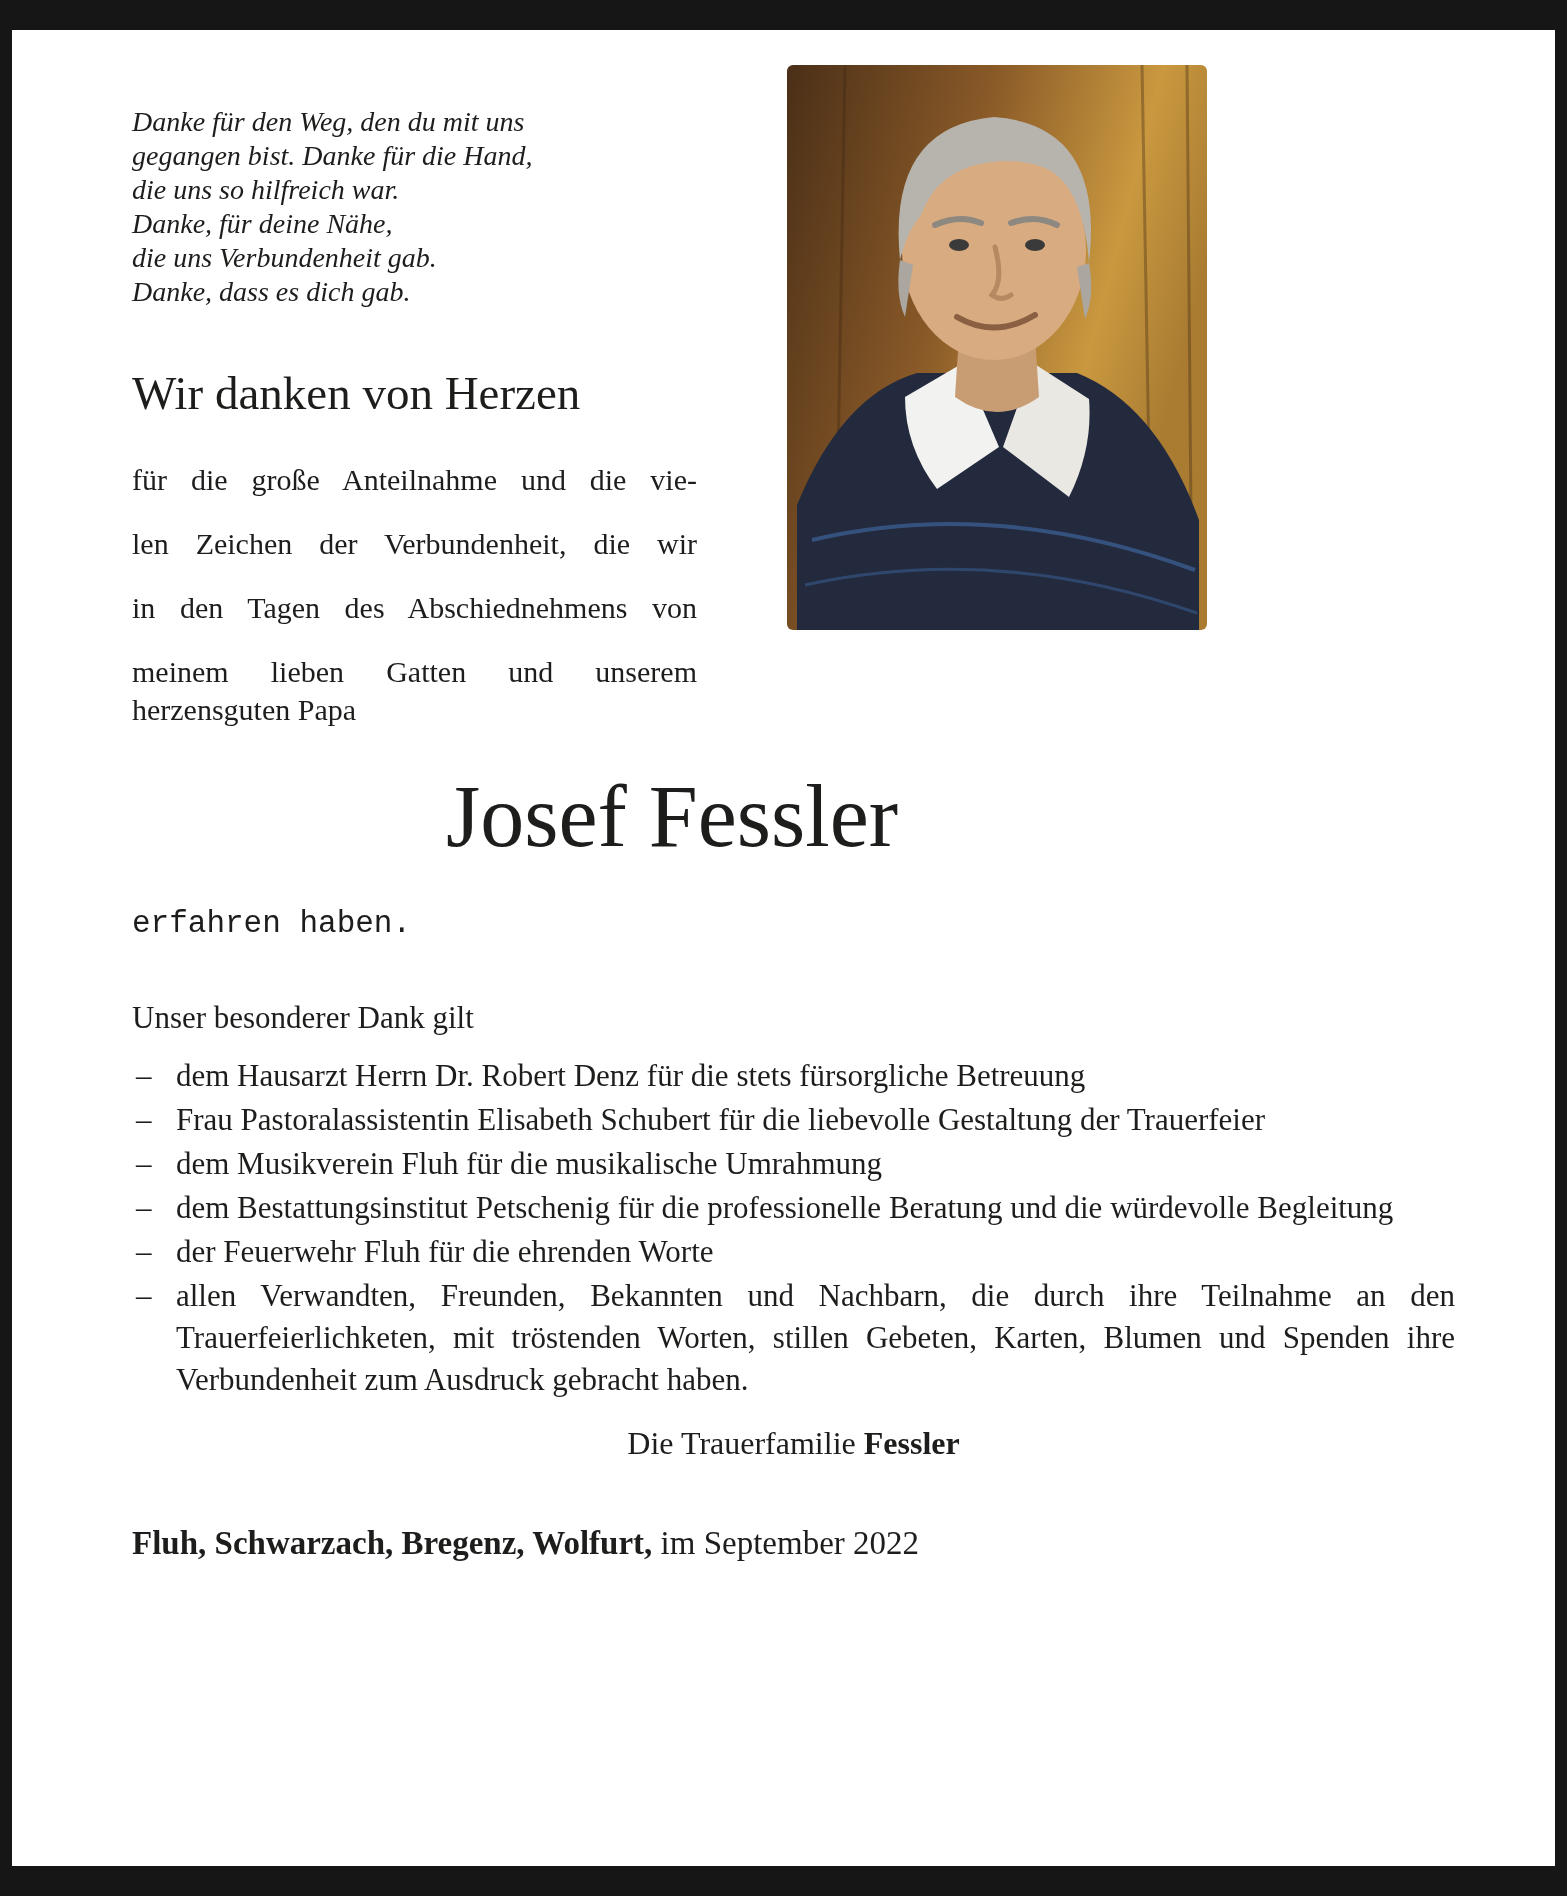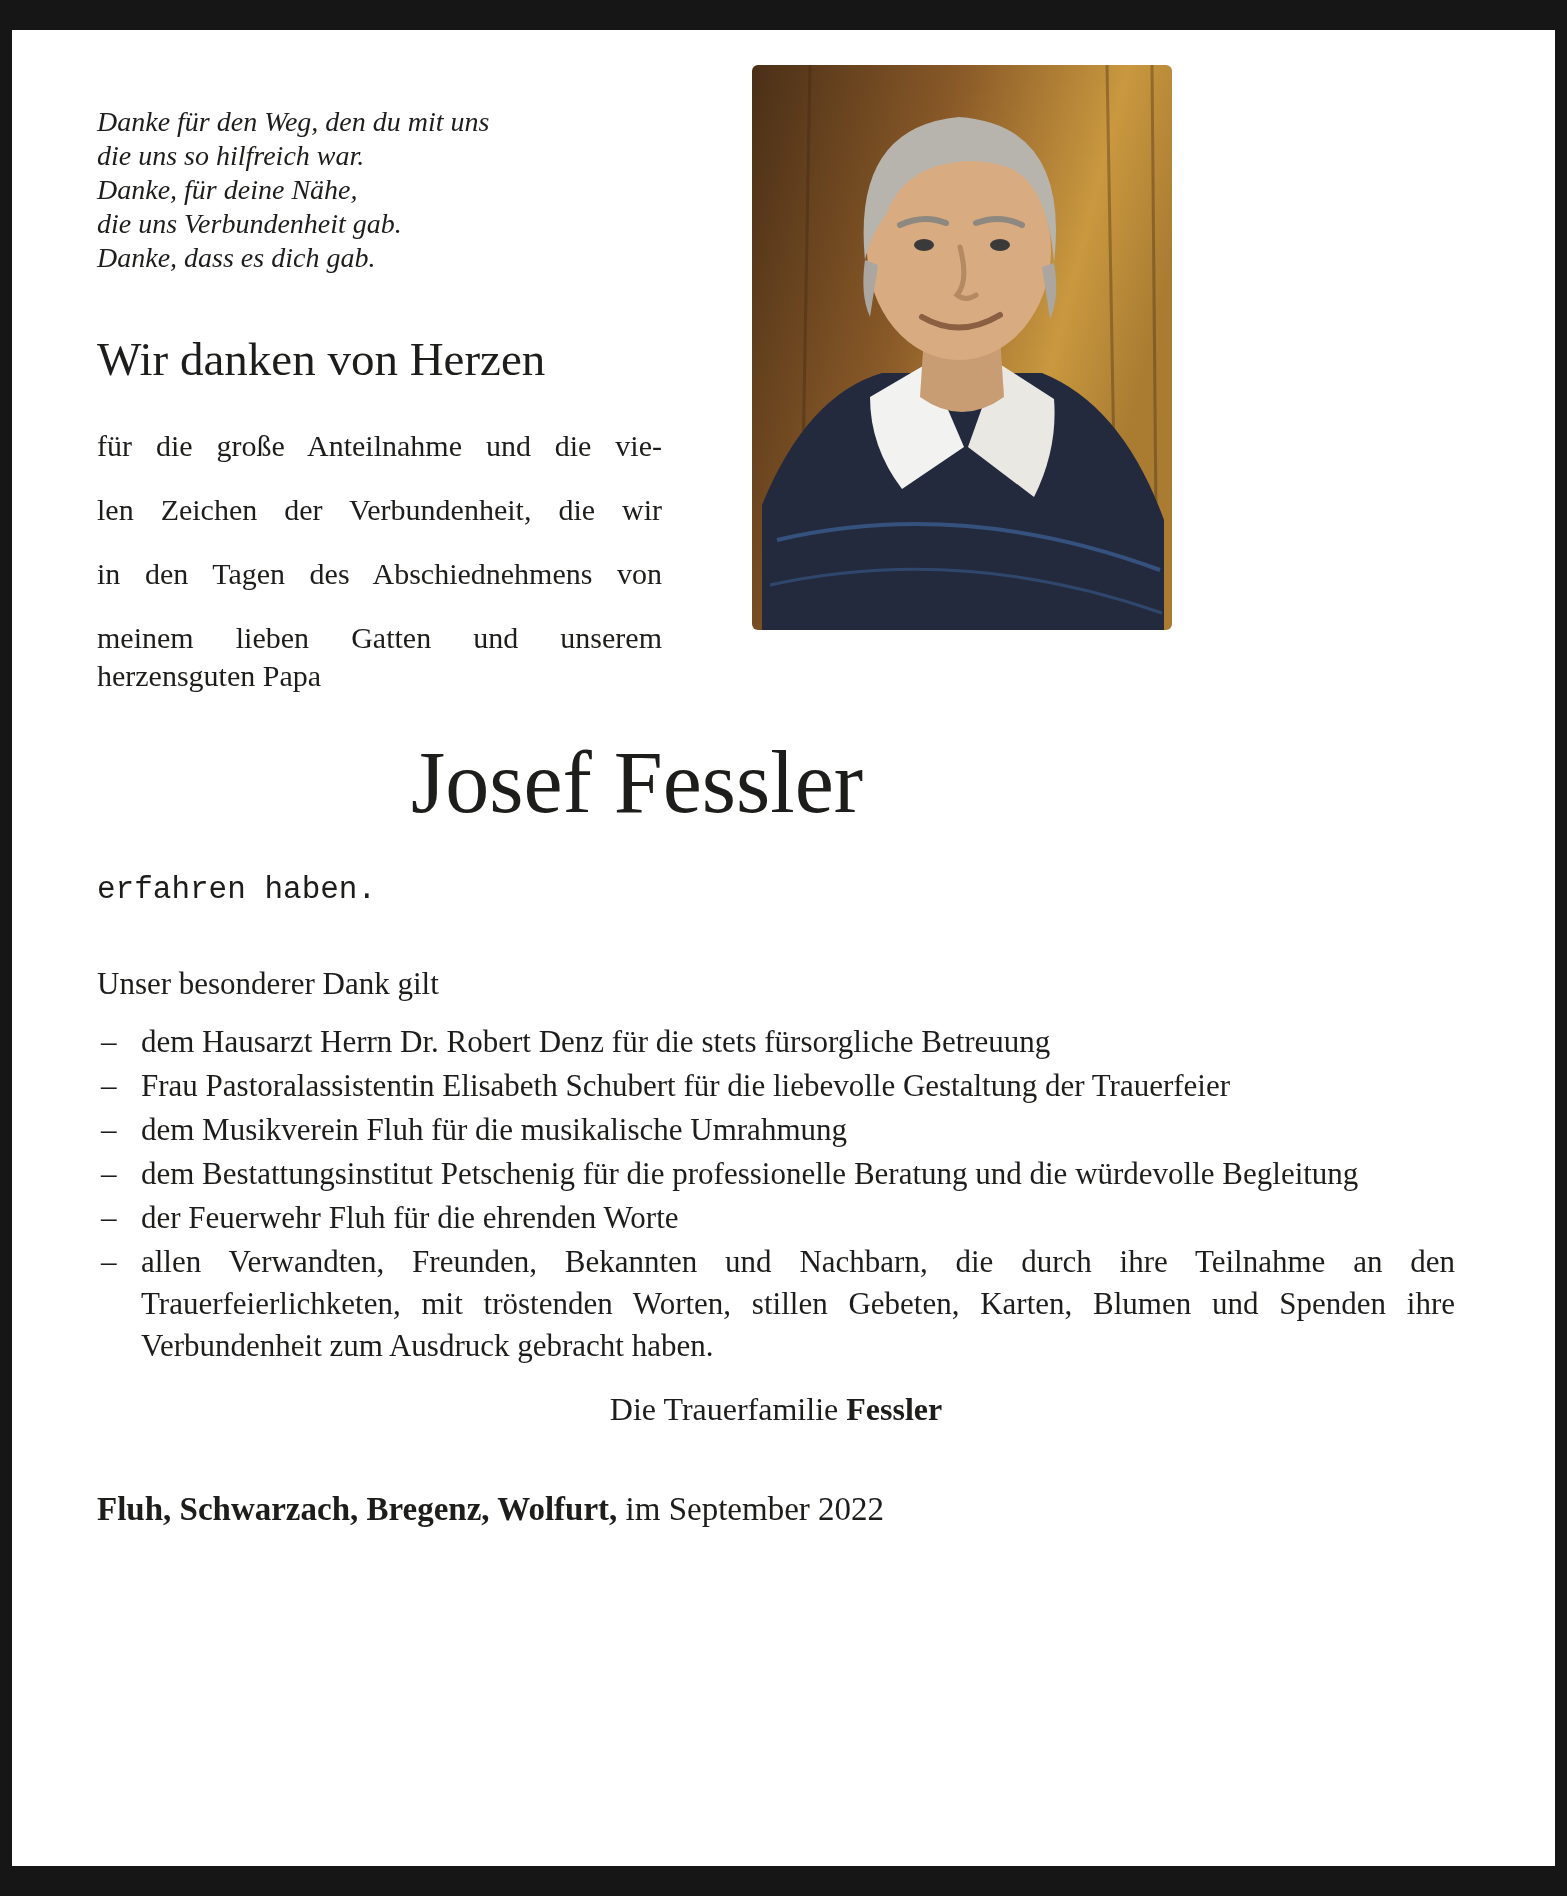--- a/index.html
+++ b/index.html
@@ -4,21 +4,21 @@
 <style>
   html,body { margin:0; padding:0; background:#2a2a2a; }
   .page {
     box-sizing: border-box;
     width: 1567px; height: 1896px;
     margin: 0 auto;
     background: #ffffff;
     border: 12px solid #161616;
     border-top-width: 30px;
     border-bottom-width: 30px;
-    padding: 35px 100px 0 85px;
+    padding: 35px 100px 0 120px;
     font-family: "Liberation Serif", serif;
     color: #1d1d1b;
     overflow: hidden;
   }
   .top-row { display:flex; align-items:flex-start; }
   .left-col { width:600px; flex:0 0 auto; }
   .photo {
     width:420px; height:565px; margin-left:55px; flex:0 0 auto;
     border-radius:6px; overflow:hidden;
   }
@@ -50,20 +50,21 @@
 </head>
 <body>
 
 <div class="page">
 
   <div class="top-row">
     <div class="left-col">
 
       <div class="poem">
         <div>Danke für den Weg, den du mit uns</div>
+        <div>gegangen bist. Danke für die Hand,</div>
         <div>die uns so hilfreich war.</div>
         <div>Danke, für deine Nähe,</div>
         <div>die uns Verbundenheit gab.</div>
         <div>Danke, dass es dich gab.</div>
       </div>
 
       <div class="heading">Wir danken von Herzen</div>
 
       <div class="intro">
         <div class="jline">für die große Anteilnahme und die vie-</div>

